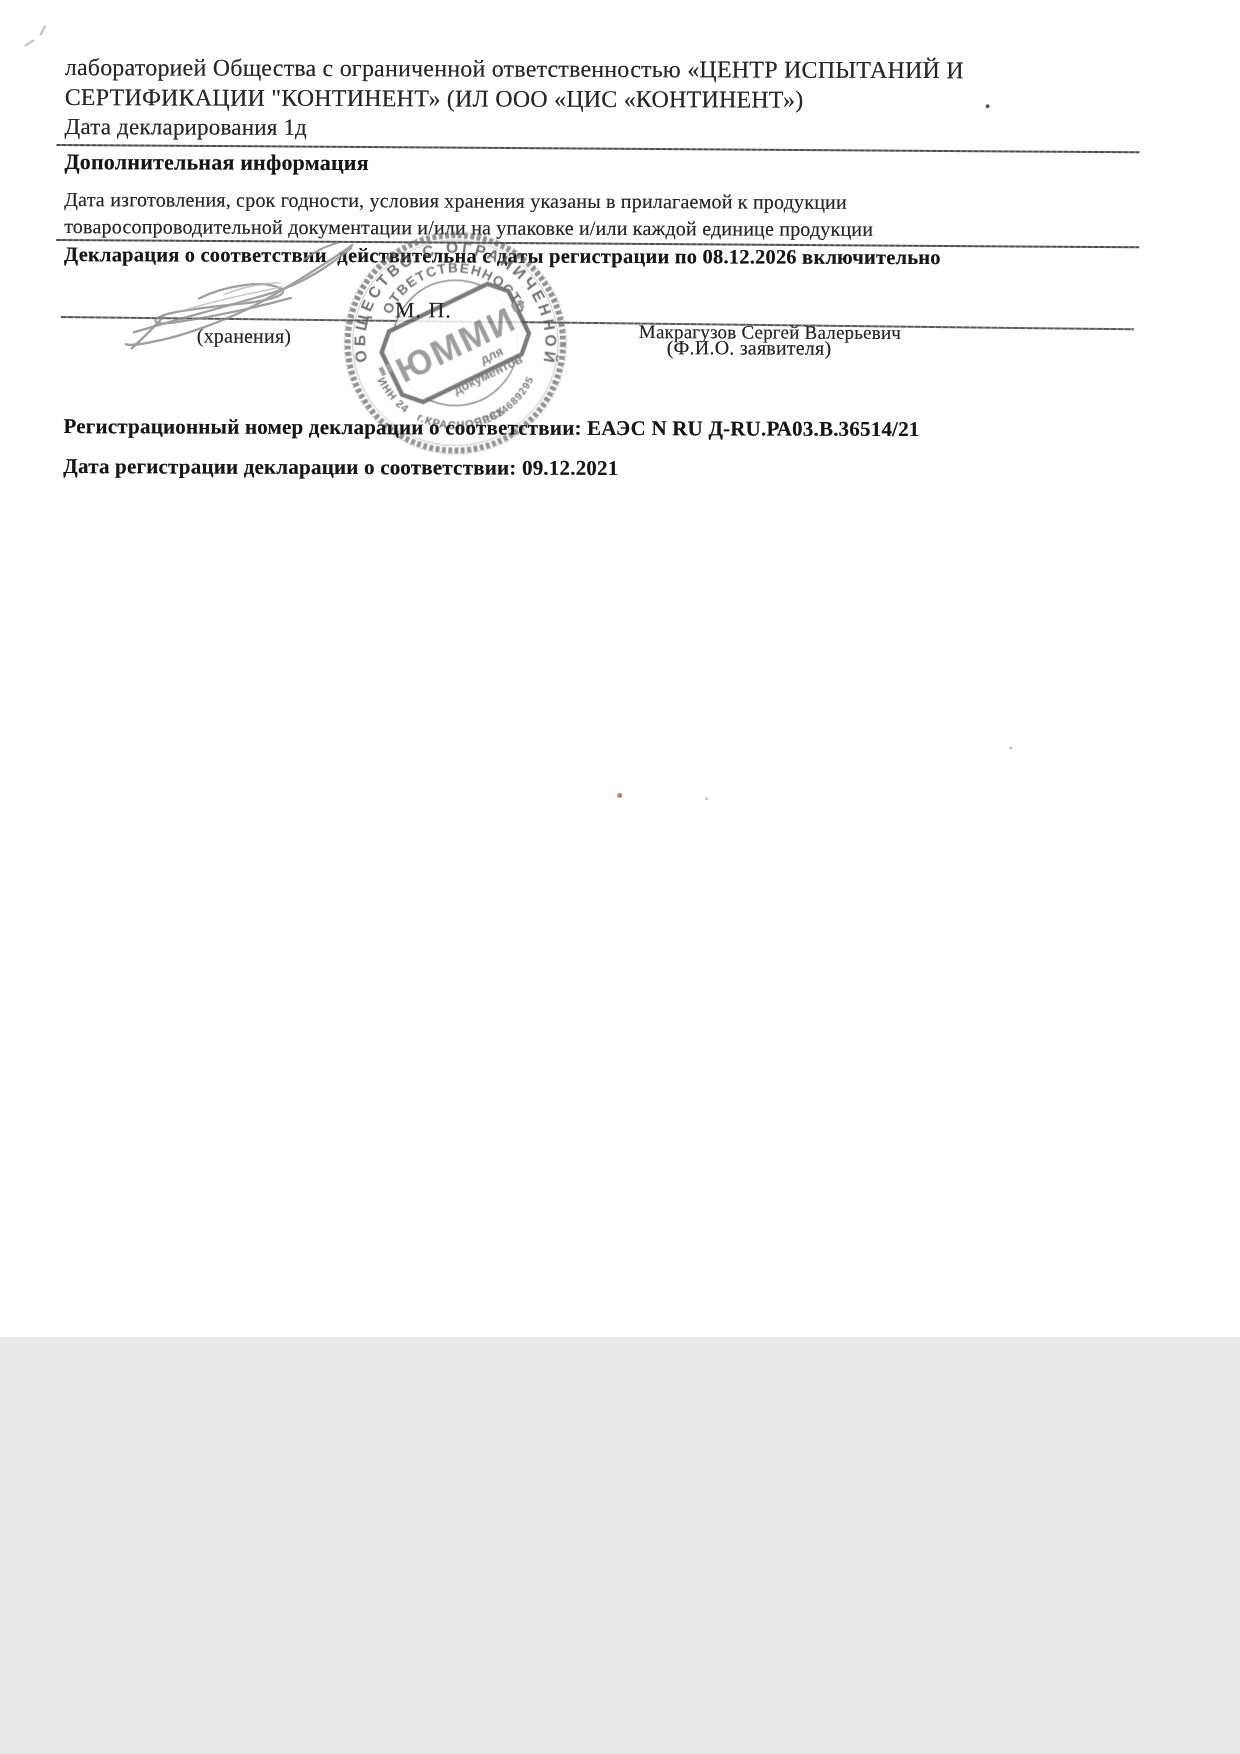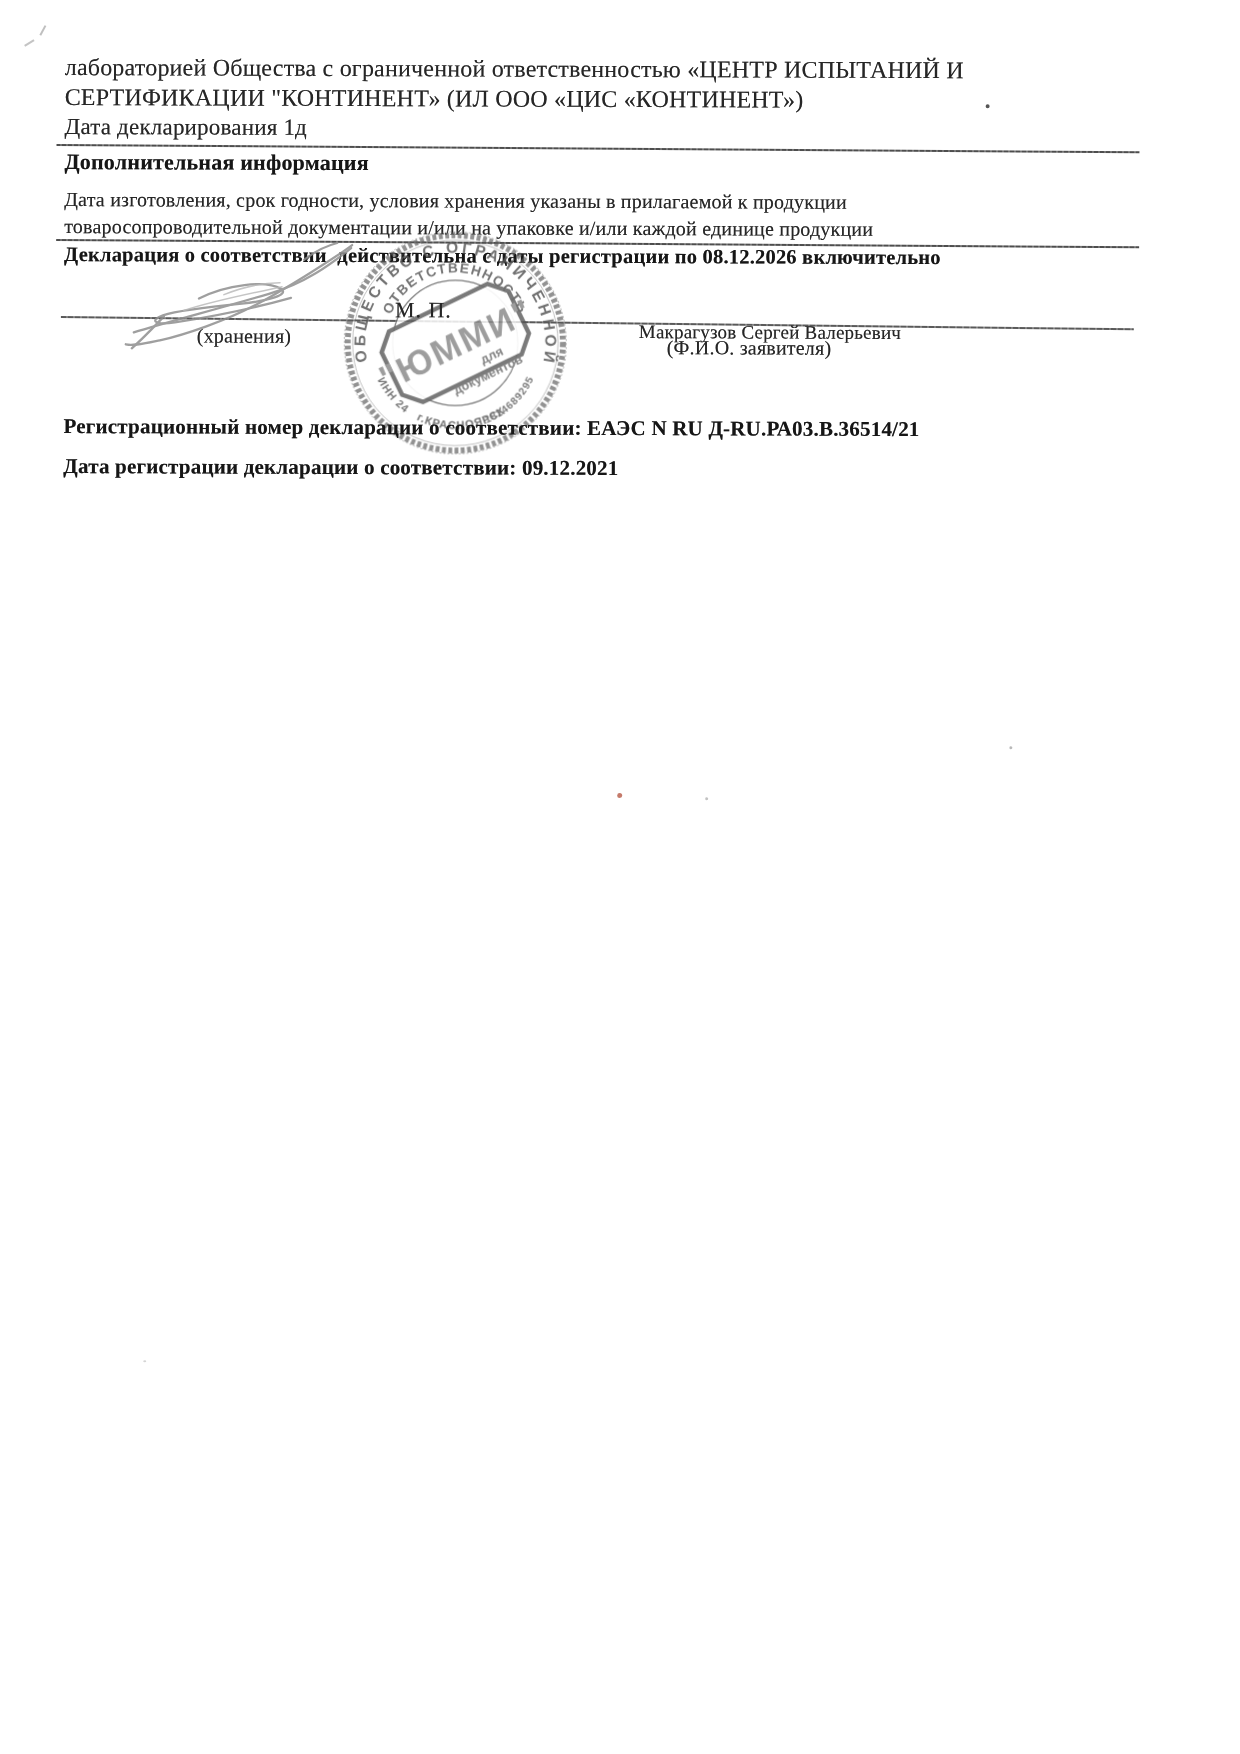--- a/index.html
+++ b/index.html
@@ -1,18 +1,18 @@
 <!DOCTYPE html>
 <html><head>
 <meta charset="utf-8">
 <style>
   html,body{margin:0;padding:0;background:#e8e8e8;}
   .page{
     position:relative;
-    width:1240px;height:1754px;
+    width:1240px;height:1337px;
     margin:0 auto;
     background:#ffffff;
     overflow:hidden;
     font-family:"Liberation Serif", serif;
     color:#1f1f1f;
   }
   .content{position:absolute;inset:0;transform:rotate(0.2deg);transform-origin:620px 0;}
   .ln{
     position:absolute;
     white-space:pre;

